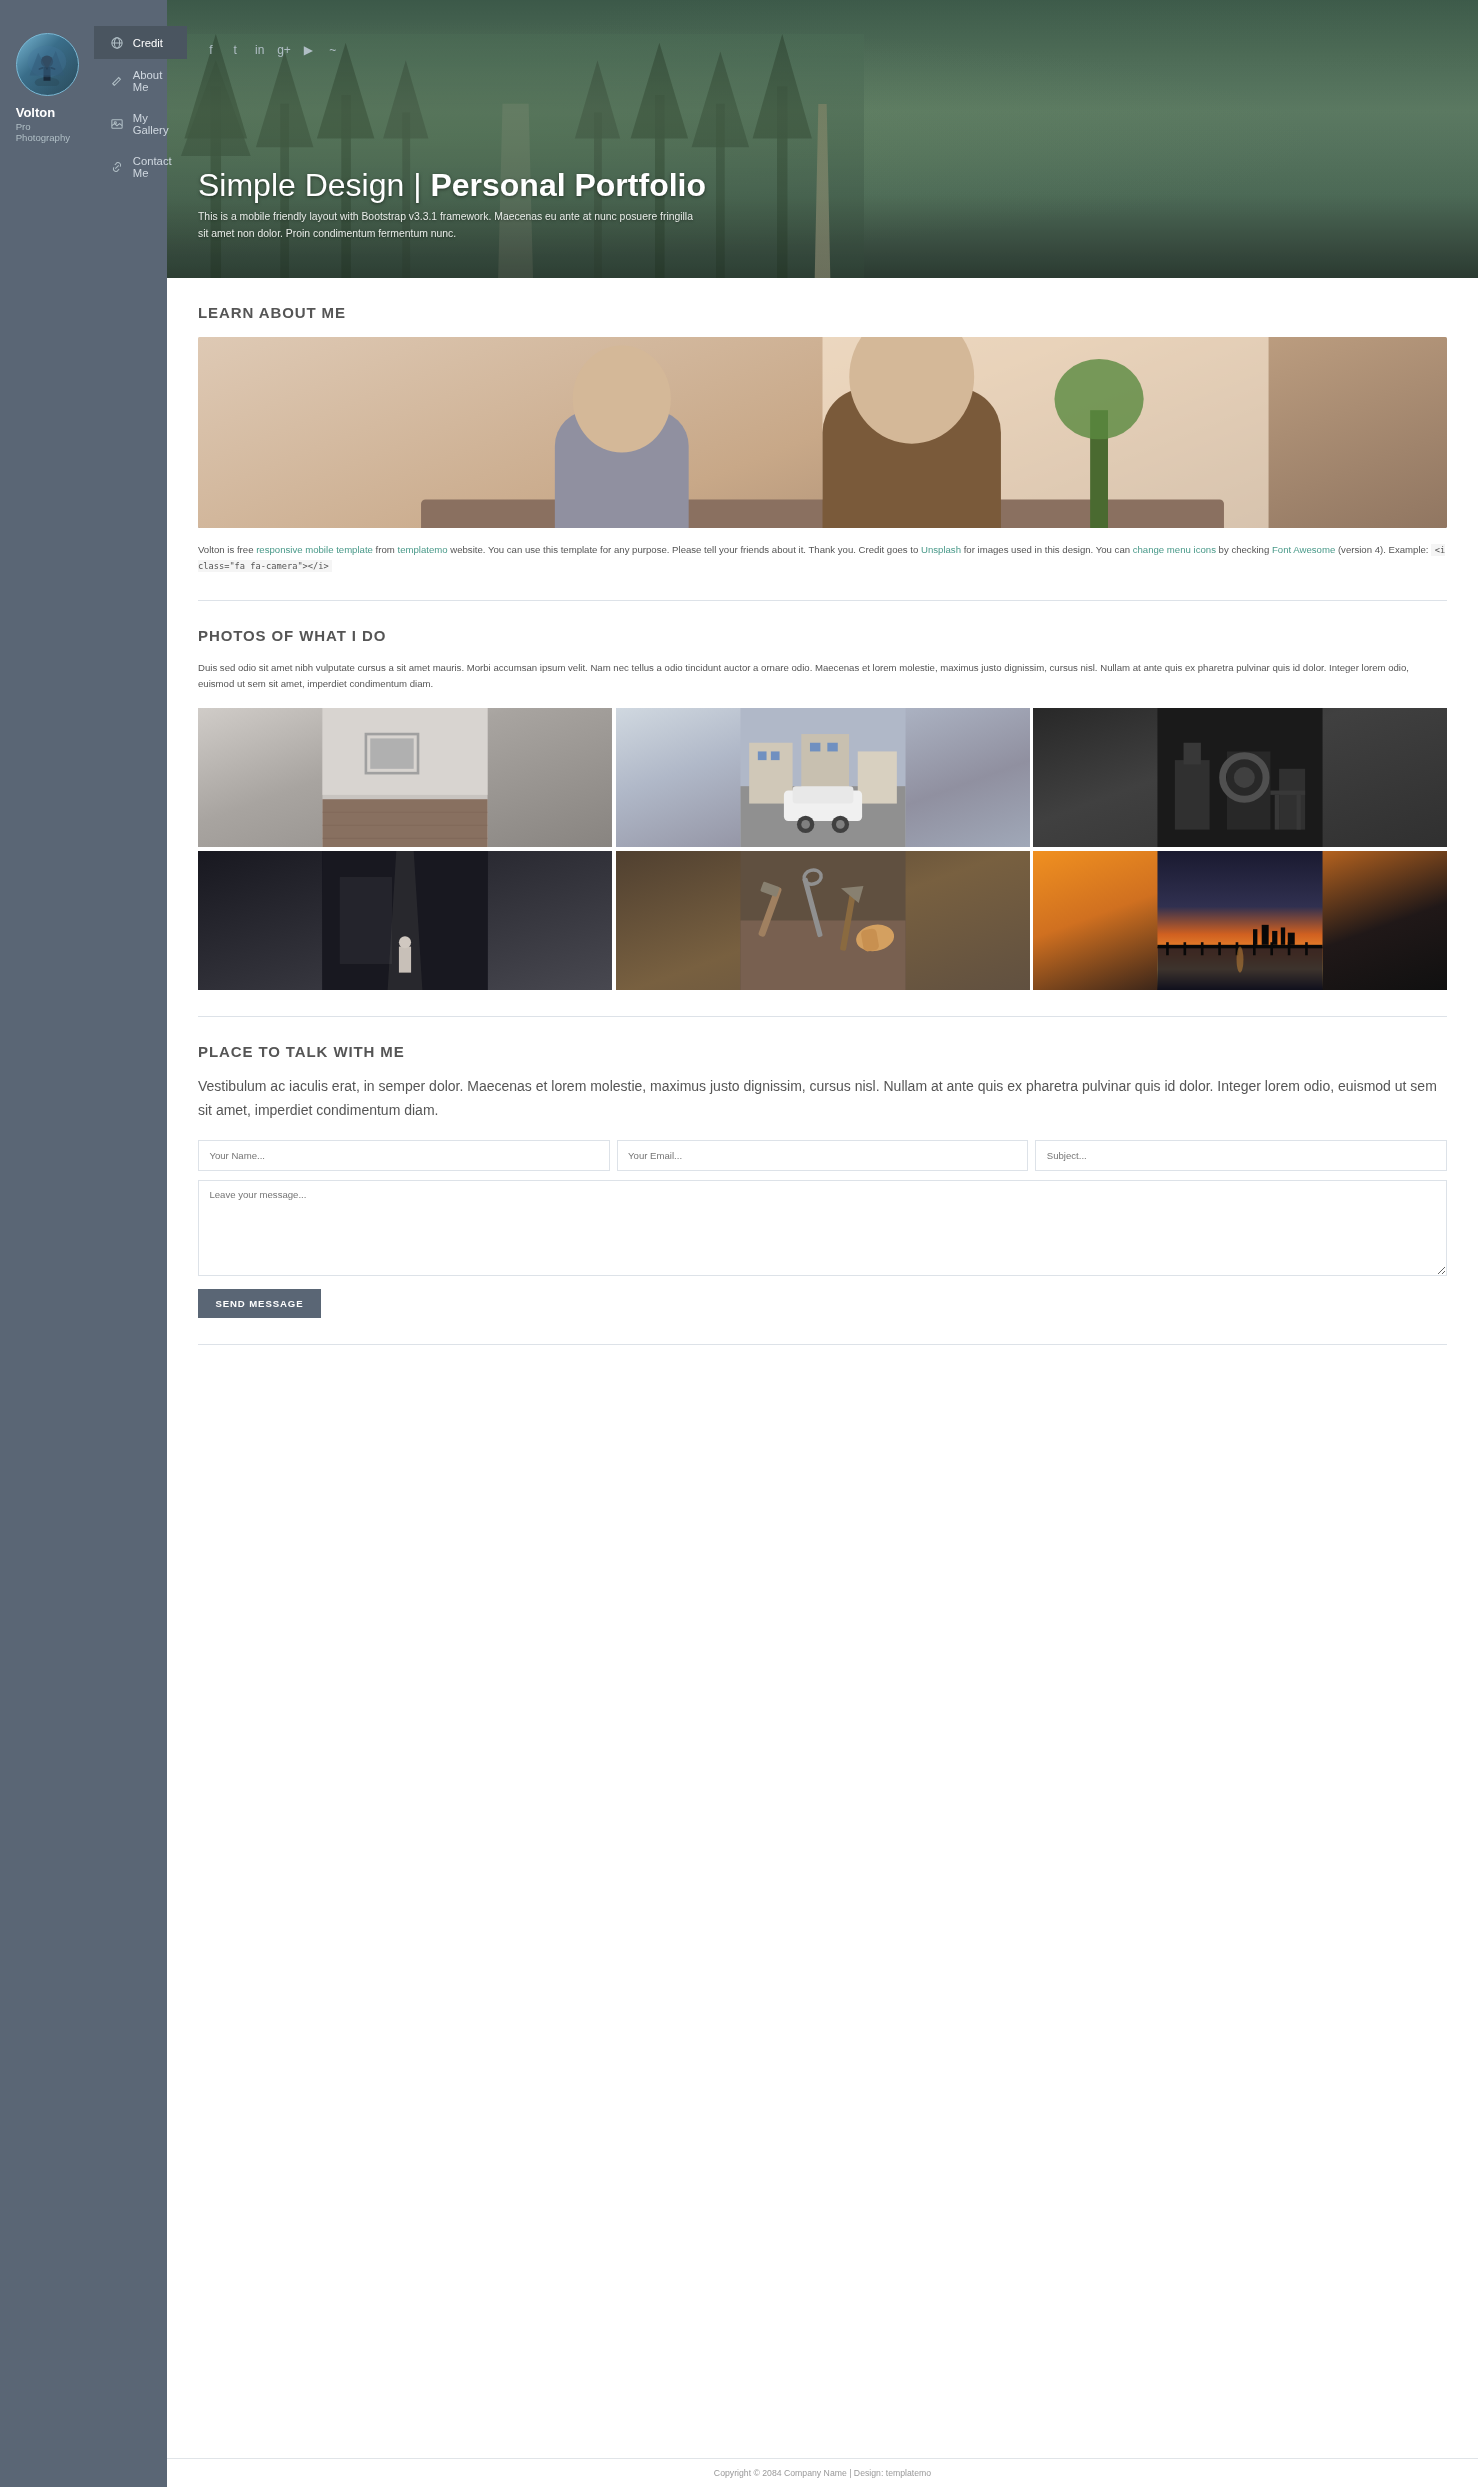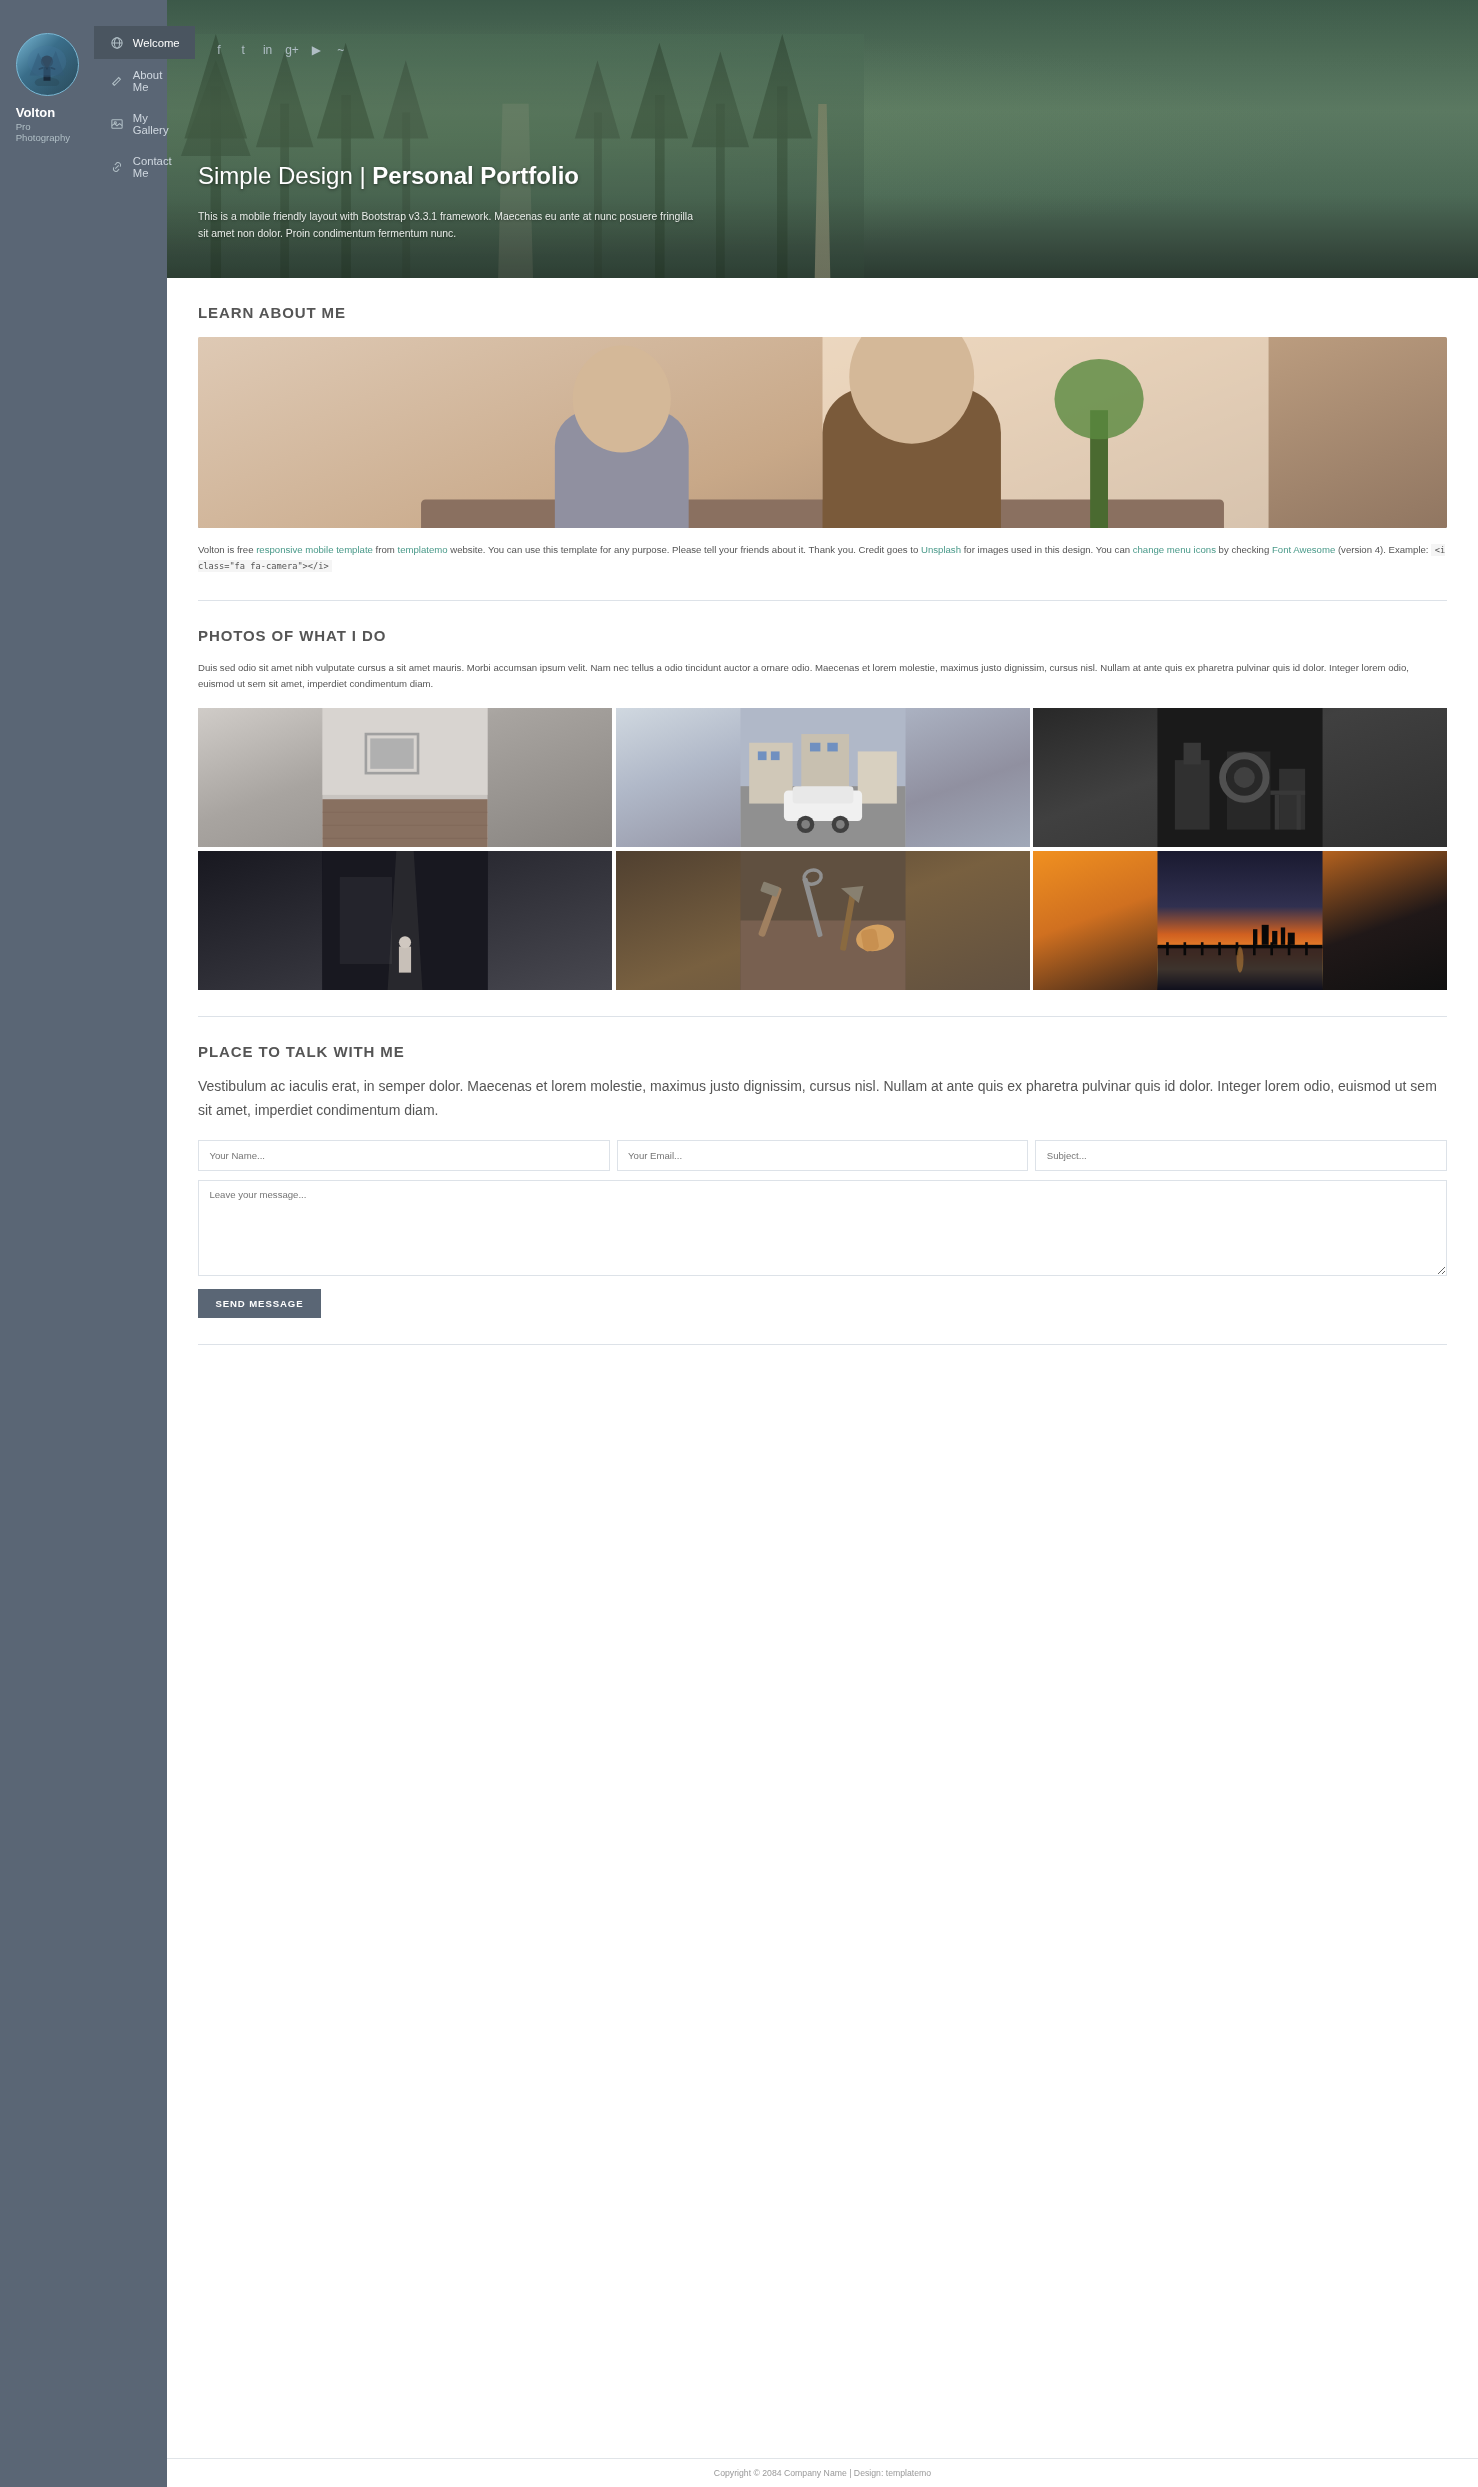--- a/index.html
+++ b/index.html
@@ -140,23 +140,23 @@
       background: linear-gradient(to top, #c8b898, #a09070);
       clip-path: polygon(35% 100%, 65% 100%, 58% 0%, 42% 0%);
       opacity: 0.4;
     }
     .hero-content {
       position: relative;
       z-index: 2;
     }
     .hero-title {
       color: #fff;
-      font-size: 24px;
+      font-size: 32px;
       font-weight: bold;
-      margin-bottom: 18px;
+      margin-bottom: 4px;
       text-shadow: 0 0.9px 3.5px rgba(0,0,0,0.5);
     }
     .hero-title span {
       font-weight: normal;
     }
     .hero-desc {
       color: #e8ece8;
       font-size: 10.4px;
       line-height: 1.7;
       max-width: 504px;
@@ -334,21 +334,21 @@
 
   <nav class="sidebar-nav">
     <button class="sidebar-nav-item active">
       <span class="nav-icon">
         <svg width="12" height="12" viewBox="0 0 14 14" fill="none">
             <circle cx="7" cy="7" r="6" stroke="#b0bec5" stroke-width="1.2"></circle>
             <ellipse cx="7" cy="7" rx="3" ry="6" stroke="#b0bec5" stroke-width="1.2"></ellipse>
             <line x1="1" y1="7" x2="13" y2="7" stroke="#b0bec5" stroke-width="1.2"></line>
           </svg>
       </span>
-      <span>Welcome</span>
+      <span>Credit</span>
     </button>
     <button class="sidebar-nav-item">
       <span class="nav-icon">
         <svg width="12" height="12" viewBox="0 0 14 14" fill="none">
             <path d="M2 10 L9 3 L11 5 L4 12 Z" stroke="#b0bec5" stroke-width="1.2" fill="none"></path>
             <line x1="2" y1="10" x2="4" y2="12" stroke="#b0bec5" stroke-width="1.2"></line>
           </svg>
       </span>
       <span>About Me</span>
     </button>

